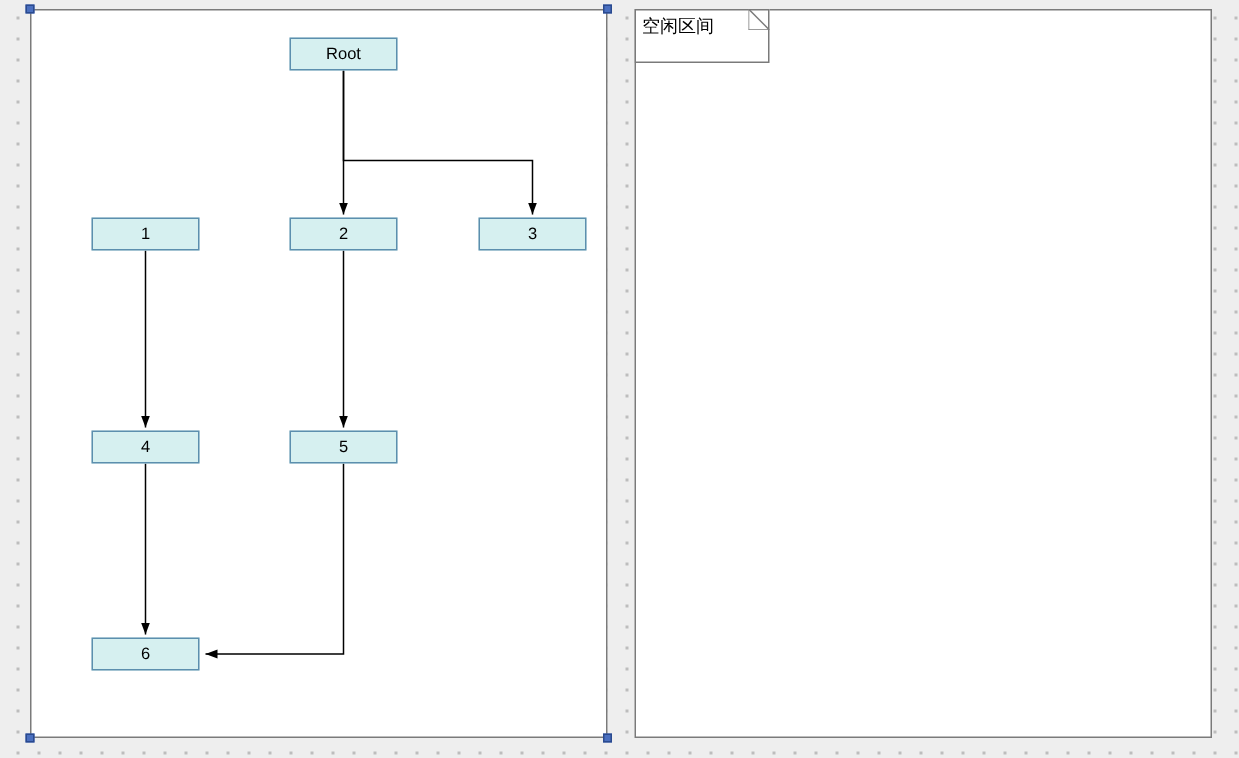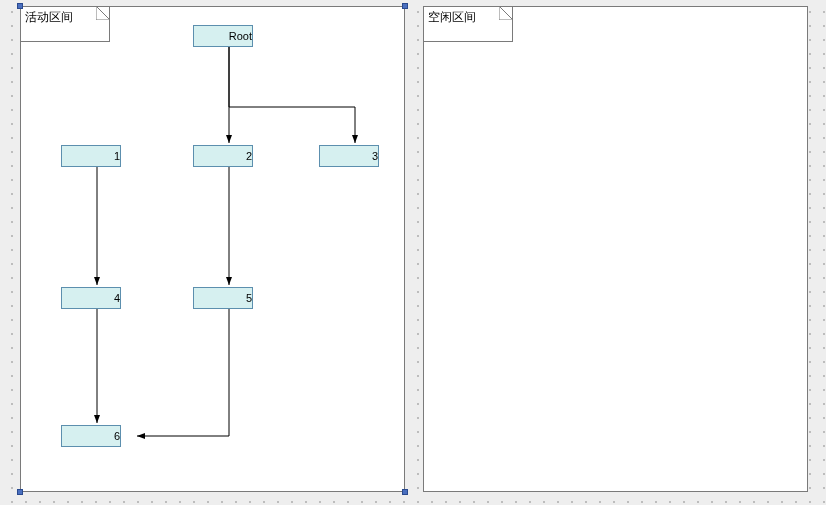--- a/index.html
+++ b/index.html
@@ -74,54 +74,45 @@
   .tab-label {
     position: absolute;
     left: 4px;
     top: 2px;
     font-size: 12px;
     white-space: nowrap;
   }
   
   .node {
     position: absolute;
-    width: 60px;
+    width: 72px;
     height: 22px;
     background: #d6f0f0;
     border: 1px solid #5c8fae;
     box-sizing: border-box;
-    text-align: right;
+    text-align: center;
     line-height: 20px;
     font-size: 11px;
     color: #000;
   }
   
   svg.connectors {
     position: absolute;
     left: 0; top: 0;
     width: 100%;
     height: 100%;
     pointer-events: none;
   }
 </style>
 </head>
 <body>
 
 <div class="dotgrid"></div>
 
 <div class="panel panel-left">
-  <div class="tab">
-    <span class="tab-label">活动区间</span>
-    <svg class="fold-line" viewBox="0 0 14 14">
-      <polygon points="0,0 0,14 14,14" fill="#ffffff" stroke="none"></polygon>
-      <line x1="0" y1="0" x2="0" y2="14" stroke="#7a7a7a" stroke-width="1"></line>
-      <line x1="0" y1="14" x2="14" y2="14" stroke="#7a7a7a" stroke-width="1"></line>
-      <line x1="0" y1="0" x2="14" y2="14" stroke="#7a7a7a" stroke-width="1"></line>
-    </svg>
-  </div>
 
   <svg class="connectors">
     <defs>
       <marker id="arrow" markerWidth="10" markerHeight="10" refX="8" refY="3" orient="auto" markerUnits="strokeWidth">
         <path d="M0,0 L8,3 L0,6 z" fill="#000"></path>
       </marker>
     </defs>
 
     <line x1="208" y1="40" x2="208" y2="136" stroke="#000" stroke-width="1" marker-end="url(#arrow)"></line>
 

